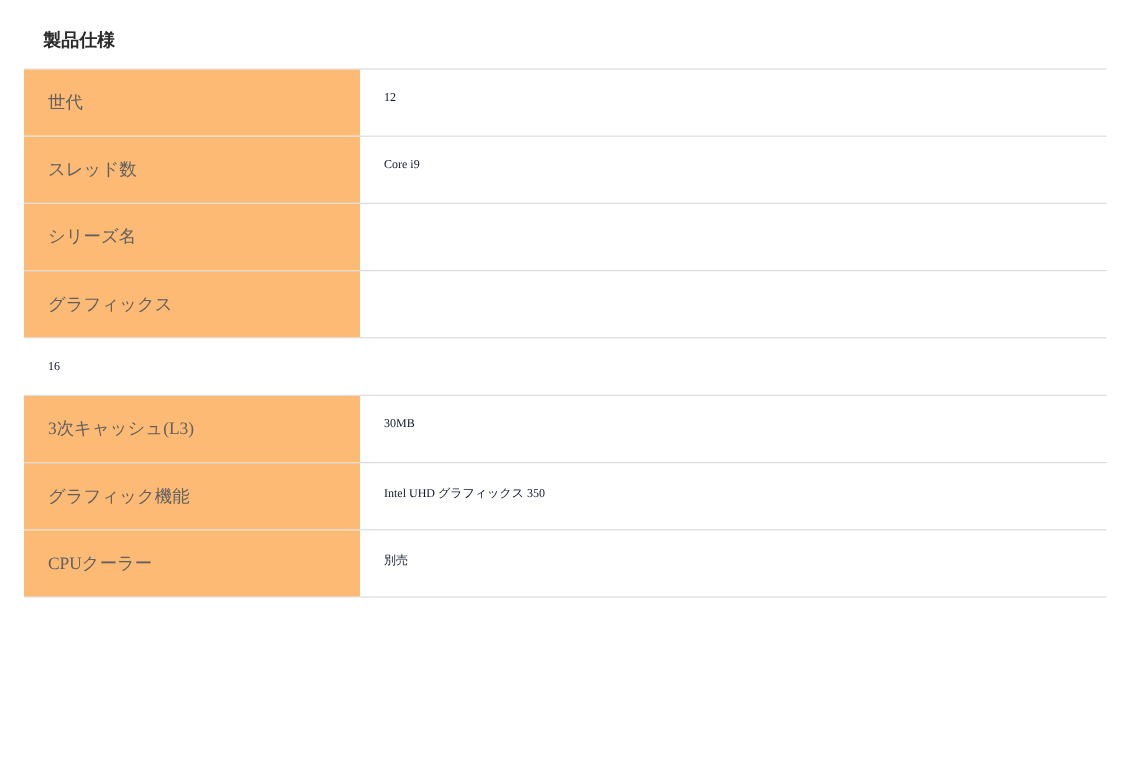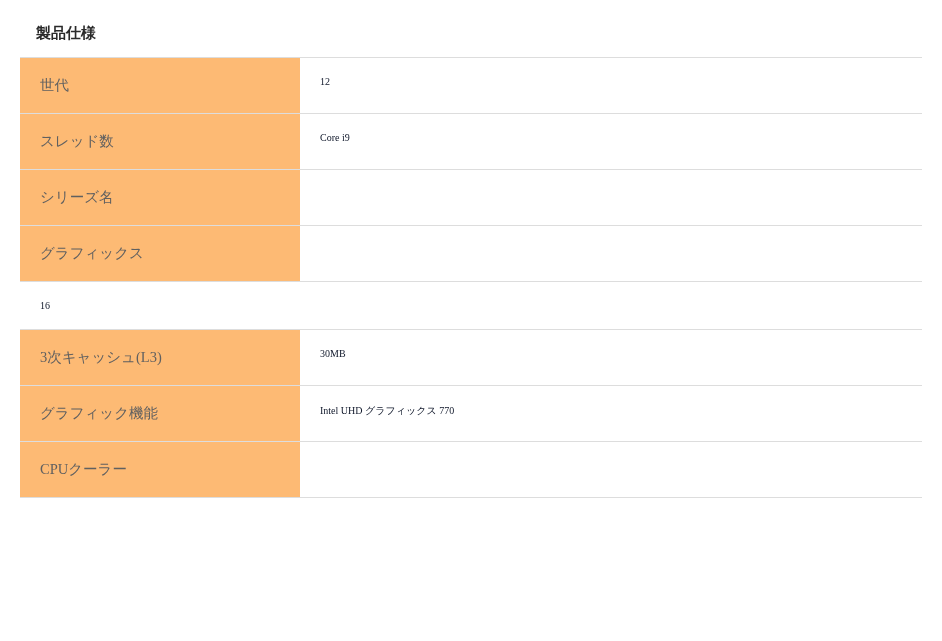--- a/index.html
+++ b/index.html
@@ -78,20 +78,21 @@
     </div>
     <div class="spec-row">
       <div class="spec-value">16</div>
     </div>
     <div class="spec-row">
       <div class="spec-label">3次キャッシュ(L3)</div>
       <div class="spec-value">30MB</div>
     </div>
     <div class="spec-row">
       <div class="spec-label">グラフィック機能</div>
-      <div class="spec-value">Intel UHD グラフィックス 770</div>
+      <div class="spec-value">Intel UHD グラフィックス 350</div>
     </div>
     <div class="spec-row" id="row-9">
       <div class="spec-label">CPUクーラー</div>
+      <div class="spec-value">別売</div>
     </div>
     <div class="red-highlight" id="highlight" style="top: 499px; left: -2px; width: 370px; height: 60px;"></div>
   </div>
 </div>
 
 </body></html>

